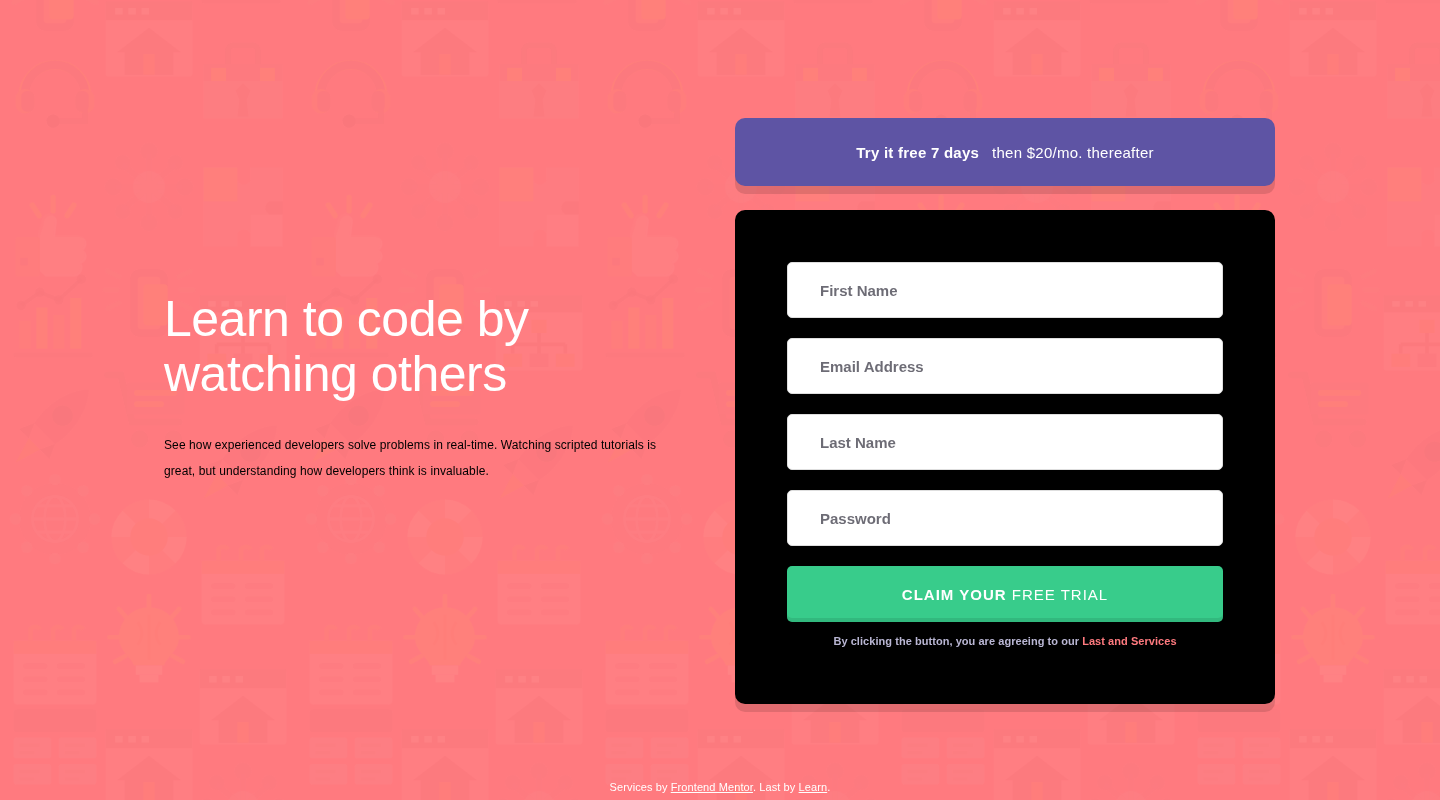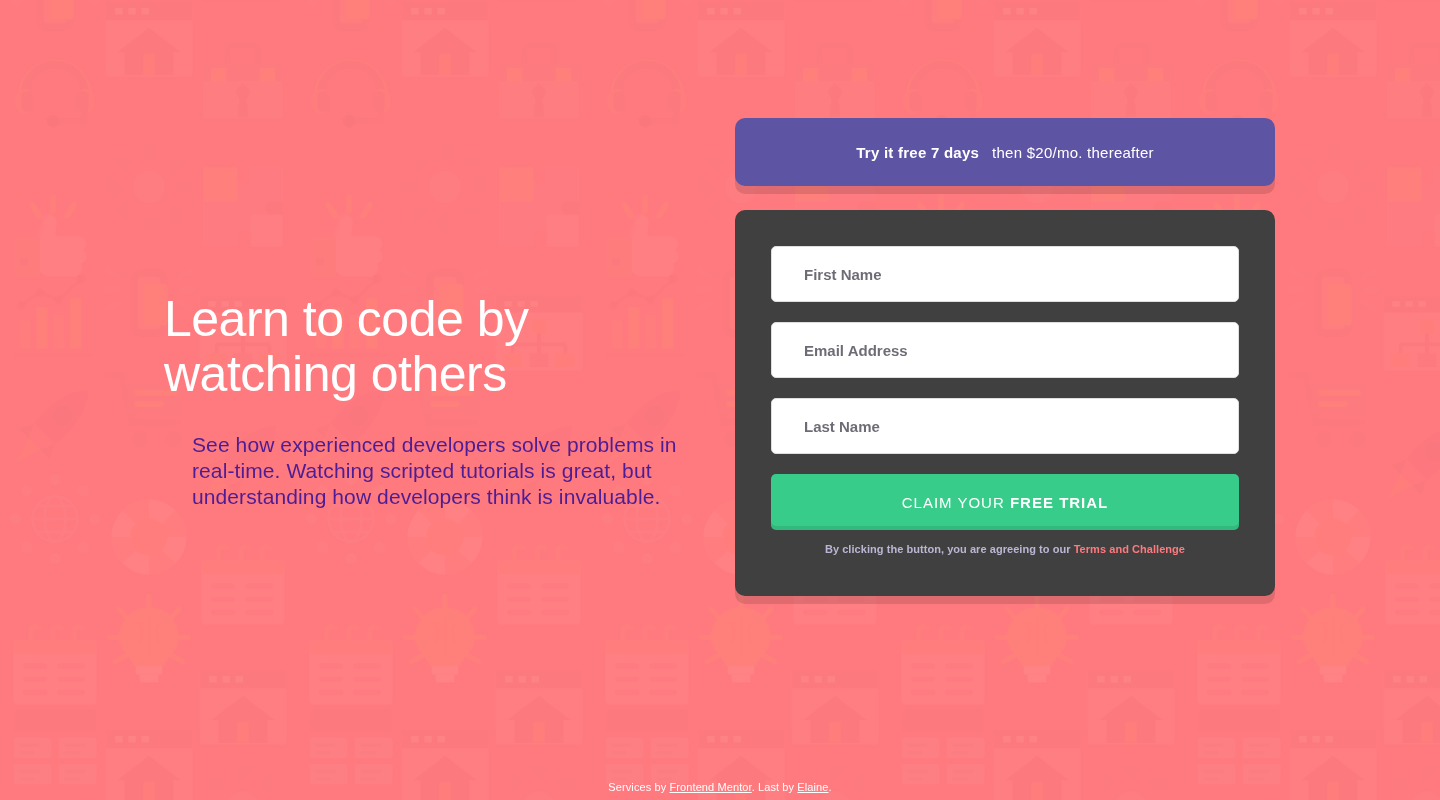--- a/index.html
+++ b/index.html
@@ -43,26 +43,25 @@
   .hero-title {
     color: #ffffff;
     font-size: 50px;
     font-weight: normal;
     line-height: 55px;
     letter-spacing: -0.5px;
   }
 
   .hero-desc {
     margin-top: 30px;
-    color: #4c1d95;
-    font-size: 21px;
+    color: #000000;
+    font-size: 12px;
     line-height: 26px;
     letter-spacing: 0.1px;
     max-width: 510px;
-    margin-left: 28px;
   }
 
   
   .signup-col {
     position: absolute;
     left: 735px;
     top: 118px;
     width: 540px;
   }
 
@@ -76,23 +75,23 @@
     color: #ffffff;
     font-size: 15px;
     letter-spacing: 0.25px;
     box-shadow: 0 8px 0 rgba(0,0,0,0.12);
     gap: 8px;
   }
   .promo-banner .strong { font-weight: bold; margin-right: 5px; }
 
   .signup-card {
     margin-top: 24px;
-    background: #404040;
+    background: #000000;
     border-radius: 10px;
-    padding: 36px;
+    padding: 52px;
     box-shadow: 0 8px 0 rgba(0,0,0,0.12);
   }
 
   .field {
     width: 100%;
     height: 56px;
     border: 1px solid #DEDEDE;
     border-radius: 5px;
     padding: 0 32px;
     font-family: "Liberation Sans", sans-serif;
@@ -118,22 +117,22 @@
     border-radius: 5px;
     background: #38CC8B;
     box-shadow: inset 0 -4px 0 rgba(0,0,0,0.09);
     color: #ffffff;
     font-family: "Liberation Sans", sans-serif;
     font-size: 15px;
     letter-spacing: 1px;
     text-transform: uppercase;
     cursor: pointer;
   }
-  .cta-button .cta-strong { font-weight: normal; }
-  .cta-button .cta-light { font-weight: bold; }
+  .cta-button .cta-strong { font-weight: bold; }
+  .cta-button .cta-light { font-weight: normal; }
 
   .terms {
     margin-top: 9px;
     text-align: center;
     font-size: 11px;
     font-weight: bold;
     color: #BAB7D4;
     letter-spacing: 0.05px;
     line-height: 21px;
   }
@@ -437,30 +436,31 @@
 
     <div class="promo-banner">
       <span class="strong">Try it free 7 days</span>
         <span>then $20/mo. thereafter</span>
     </div>
 
     <form class="signup-card">
       <input class="field" type="text" placeholder="First Name" style="">
       <input class="field" type="email" placeholder="Email Address" style="">
       <input class="field" type="text" placeholder="Last Name" style="">
+      <input class="field" type="password" placeholder="Password" style="">
 
       <button class="cta-button" type="submit">
         <span class="cta-strong">CLAIM YOUR</span>
         <span class="cta-light">FREE TRIAL</span>
       </button>
 
       <p class="terms">
-        <span>By clicking the button, you are agreeing to our </span><a class="terms-link" href="#">Terms and Challenge</a>
+        <span>By clicking the button, you are agreeing to our </span><a class="terms-link" href="#">Last and Services</a>
       </p>
     </form>
 
   </section>
 
   <div class="attribution">
-    <span>Services by </span><a href="#">Frontend Mentor</a><span>. Last by </span><a href="#">Elaine</a><span>.</span>
+    <span>Services by </span><a href="#">Frontend Mentor</a><span>. Last by </span><a href="#">Learn</a><span>.</span>
   </div>
 
 </div>
 
 </body></html>

